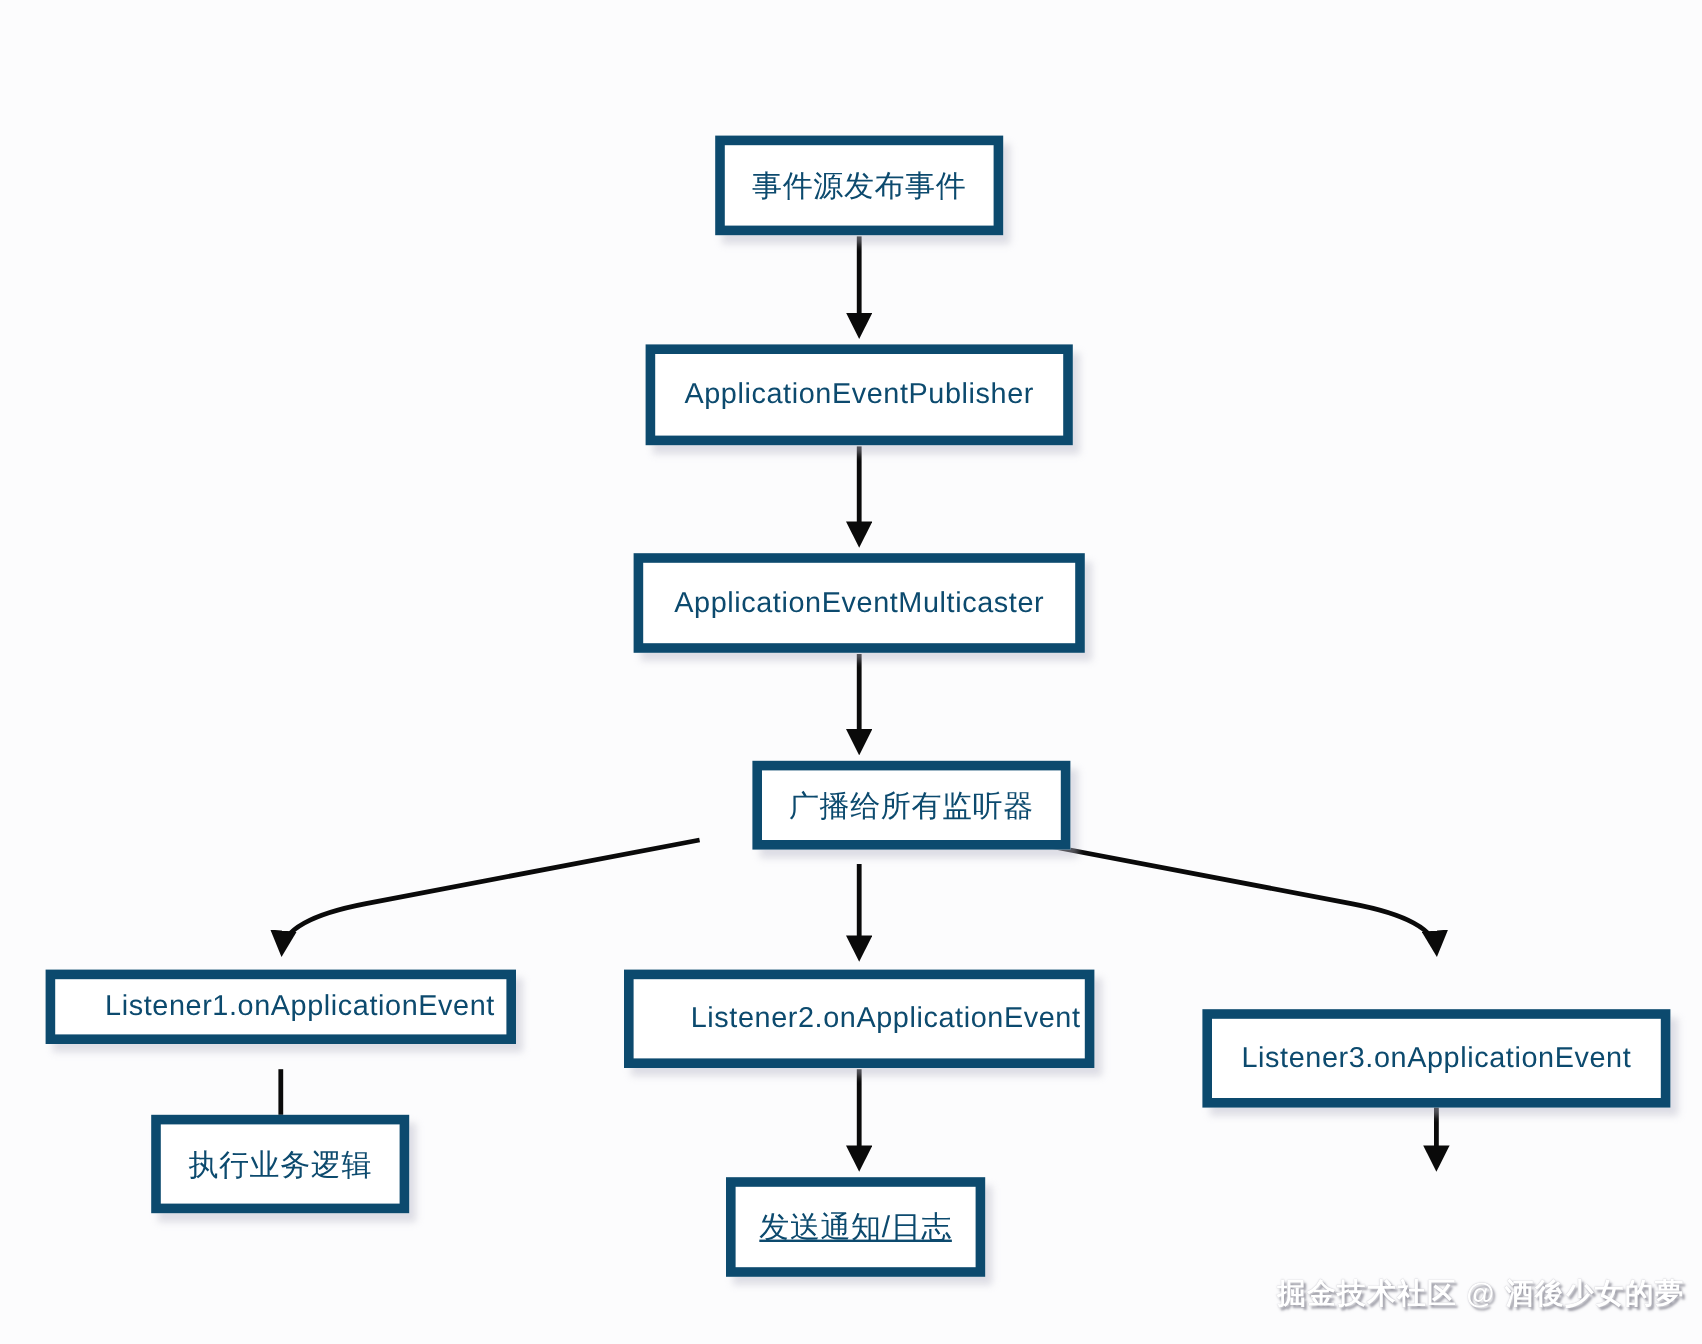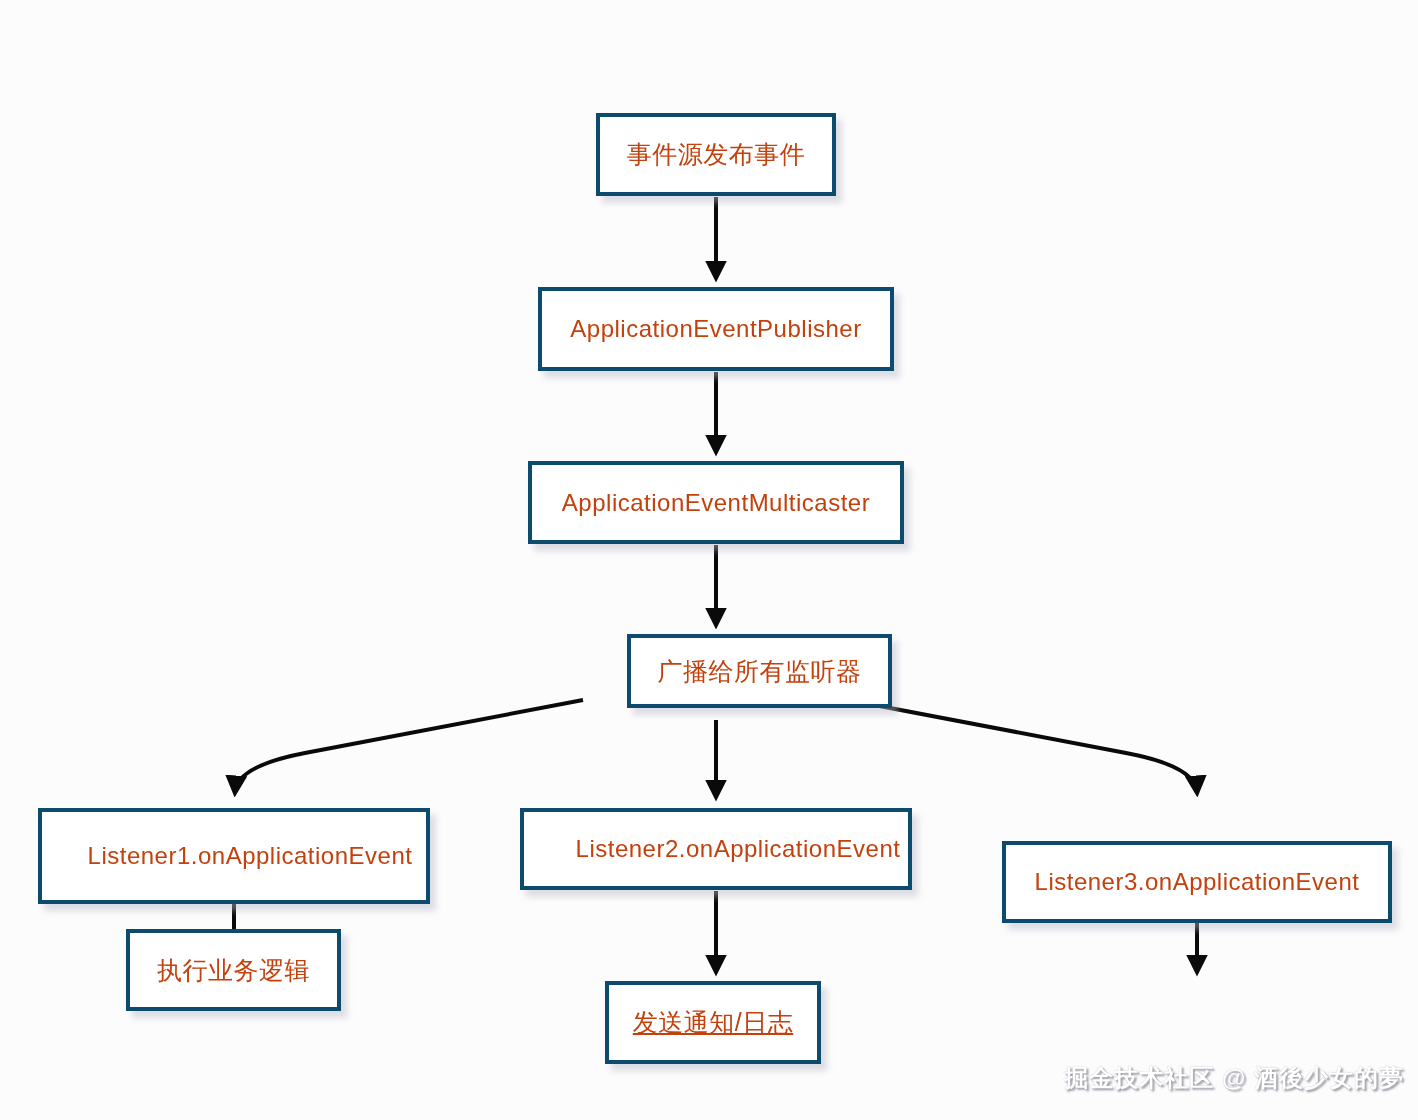--- a/index.html
+++ b/index.html
@@ -20,27 +20,27 @@
     left: 0;
     top: 0;
     width: 1418px;
     height: 1120px;
     z-index: 1;
   }
   .node {
     position: absolute;
     box-sizing: border-box;
     background: #ffffff;
-    border: 4px solid #0c4a6e;
+    border: 8px solid #0c4a6e;
     box-shadow: 6px 7px 6px rgba(185,185,200,0.45);
     display: flex;
     align-items: center;
     justify-content: center;
     z-index: 2;
-    color: #c2410c;
+    color: #0c4a6e;
     font-size: 24px;
     letter-spacing: 0.5px;
     white-space: nowrap;
   }
   .node.cn { font-size: 25px; }
   .watermark {
     position: absolute;
     right: 14px;
     top: 1062px;
     z-index: 3;
@@ -83,21 +83,21 @@
   </div>
 
   <div class="node" style="left:528px; top:461px; width:376px; height:83px;">
     <span>ApplicationEventMulticaster</span>
   </div>
 
   <div class="node cn" style="left:583px; top:634px; width:265px; height:74px;margin-left:44px;">
     <span>广播给所有监听器</span>
   </div>
 
-  <div class="node" style="left:38px; top:808px; width:392px; height:96px;padding-left:32px;">
+  <div class="node" style="left:38px; top:808px; width:392px; height:62px;padding-left:32px;">
     <span>Listener1.onApplicationEvent</span>
   </div>
 
   <div class="node" style="left:520px; top:808px; width:392px; height:82px;padding-left:44px;">
     <span>Listener2.onApplicationEvent</span>
   </div>
 
   <div class="node" style="left:1002px; top:808px; width:390px; height:82px;margin-top:33px;">
     <span>Listener3.onApplicationEvent</span>
   </div>

